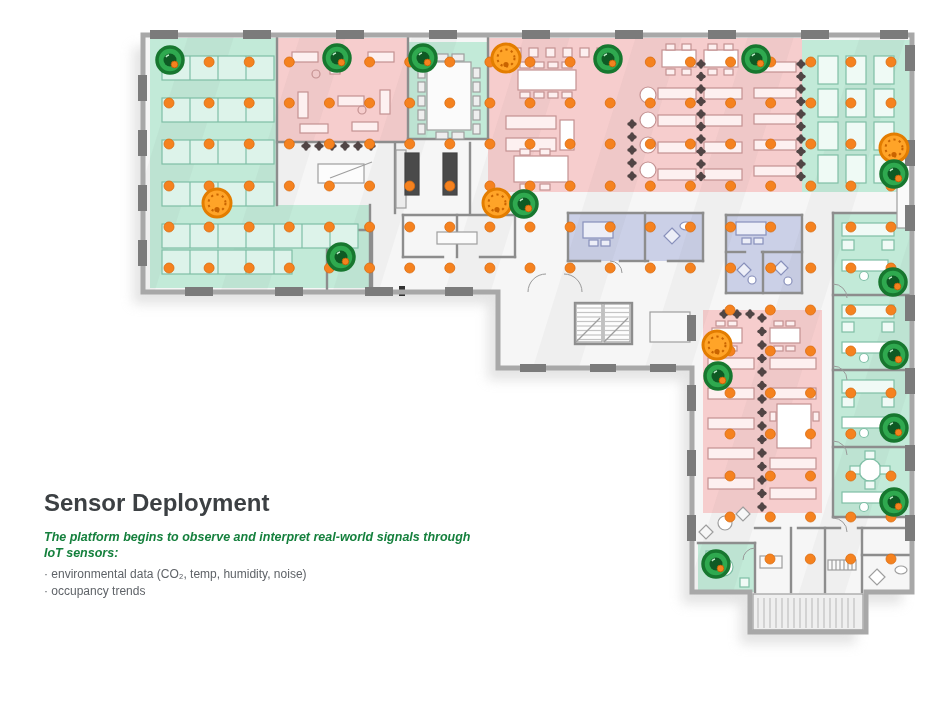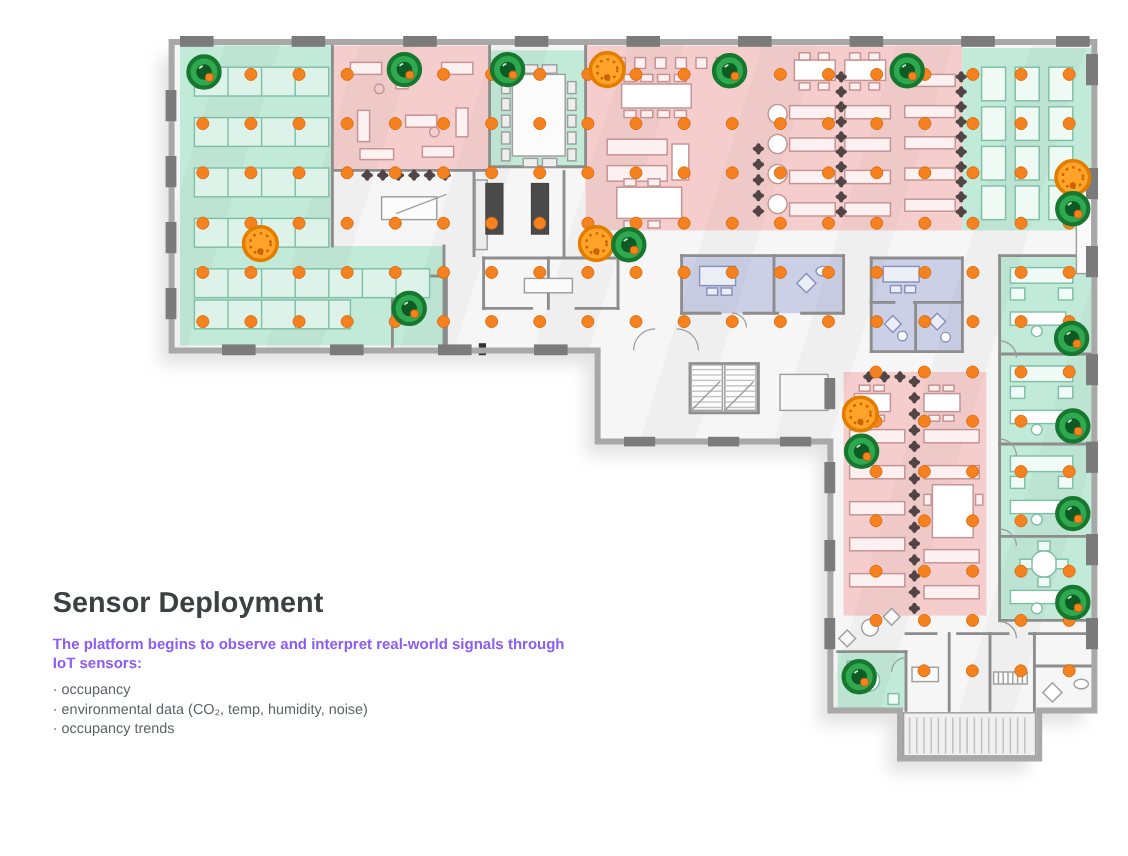--- a/index.html
+++ b/index.html
@@ -1,21 +1,21 @@
 <!DOCTYPE html>
 <html><head>
 <meta charset="utf-8">
 <style>
   html,body{margin:0;padding:0;background:#fff;}
   .stage{position:relative;width:940px;height:713px;background:#ffffff;overflow:hidden;
          font-family:"Liberation Sans",sans-serif;}
   .stage svg{position:absolute;left:0;top:0;}
   .panel{position:absolute;left:44px;top:490px;width:430px;}
   .panel h1{font-size:24px;line-height:26px;margin:0 0 13px 0;color:#3c4043;font-weight:bold;}
-  .panel .intro{font-size:12.5px;font-weight:bold;color:#8b5cf6;margin:0 0 5px 0;line-height:16px;}
+  .panel .intro{font-size:12.5px;font-weight:bold;color:#15803d;margin:0 0 5px 0;line-height:16px;font-style:italic;}
   .panel ul{list-style:none;margin:0;padding:0;}
   .panel li{font-size:12px;color:#5f6368;line-height:16.5px;}
   .panel li::before{content:"\00b7\00a0";color:#5f6368;}
 </style>
 </head>
 <body>
 
 <div class="stage">
   <svg id="plan" width="940" height="713" viewBox="0 0 940 713">
       <defs>
@@ -888,18 +888,17 @@
         <circle r="6.5" fill="#0E5A24"></circle>
         <path d="M-4,-3 a5,5 0 0 1 3,-2" stroke="#bdeec9" fill="none" stroke-width="1.5"></path>
         <circle cx="4.5" cy="4.5" r="3.4" fill="#F5821F" stroke="#b35a00" stroke-width="0.7"></circle>
       </g>
     </svg>
 
   <div class="panel">
     <h1>Sensor Deployment</h1>
     <p class="intro">The platform begins to observe and interpret real-world signals through IoT sensors:</p>
     <ul>
-      <li>occupancy</li>
       <li>environmental data (CO₂, temp, humidity, noise)</li>
       <li>occupancy trends</li>
     </ul>
   </div>
 </div>
 
 </body></html>

